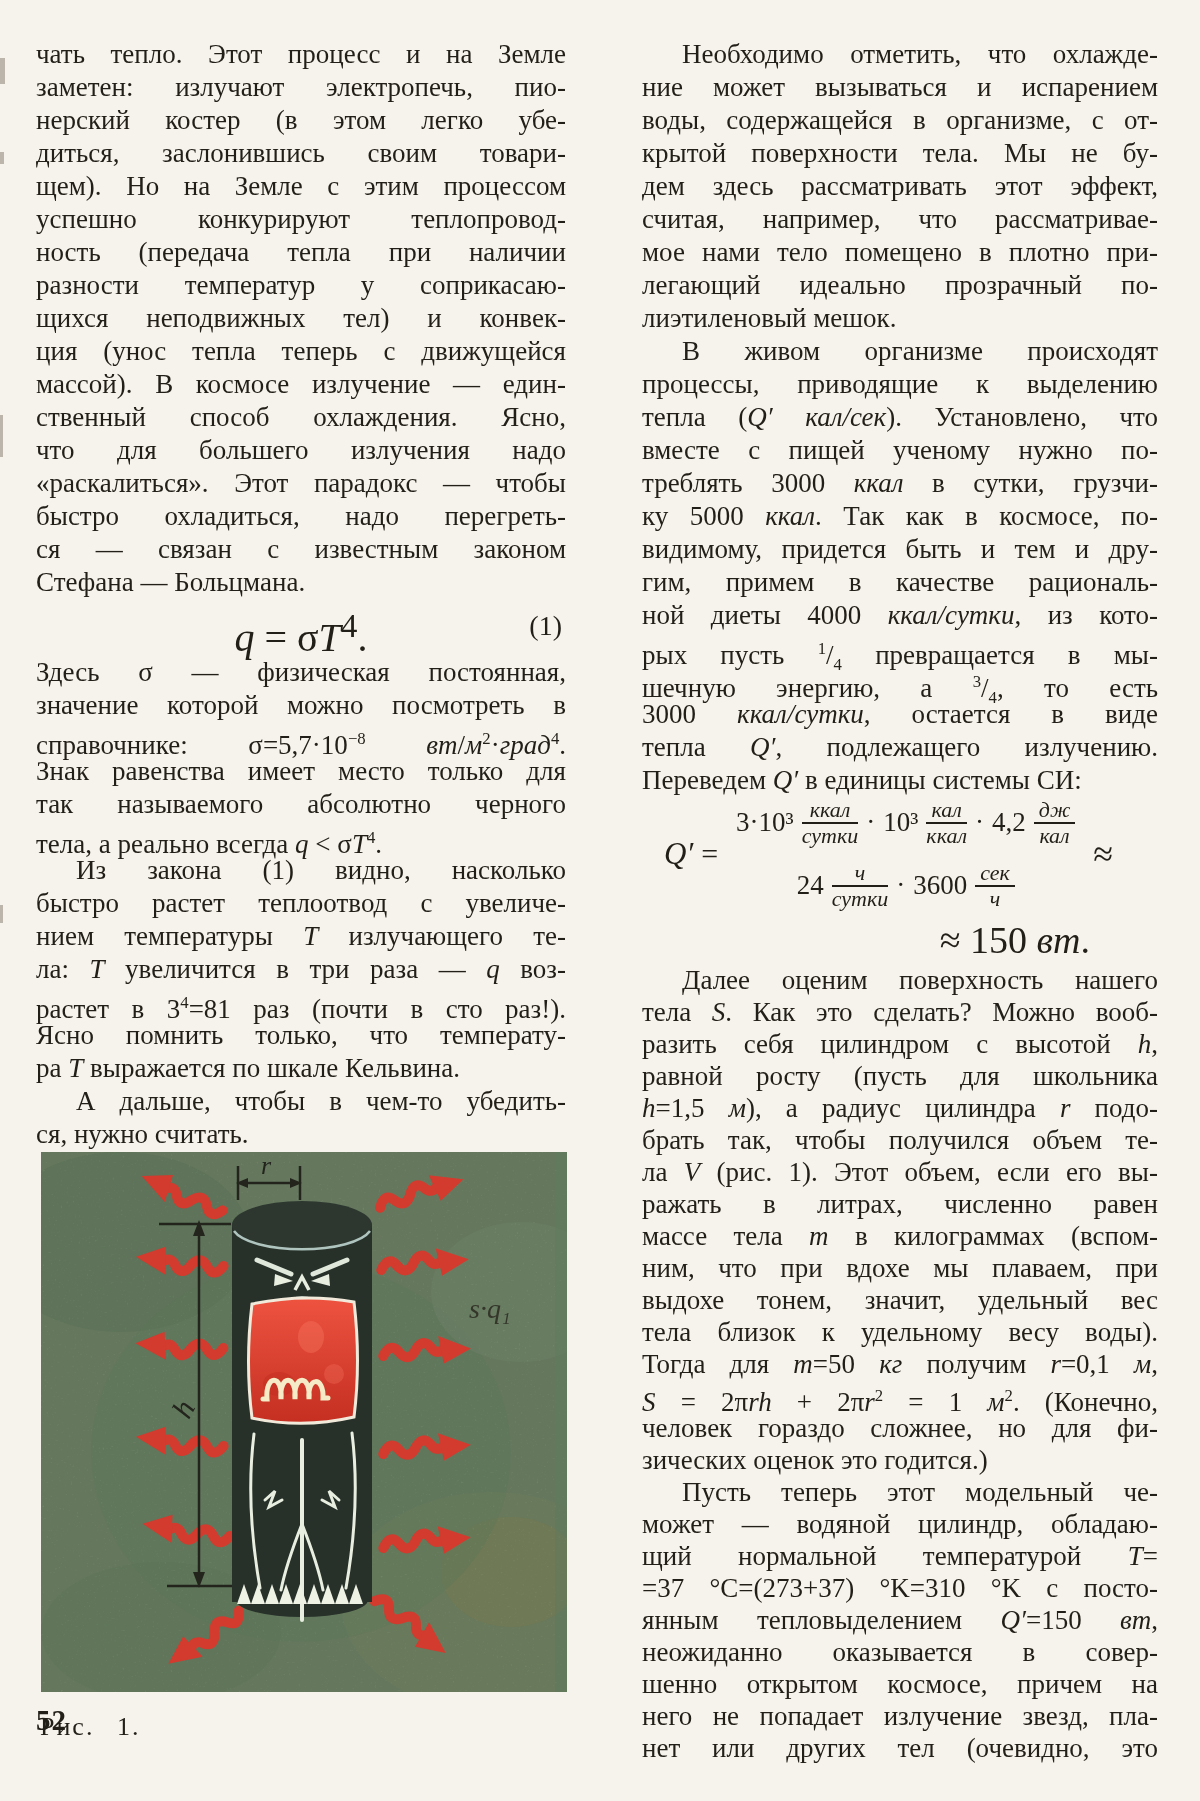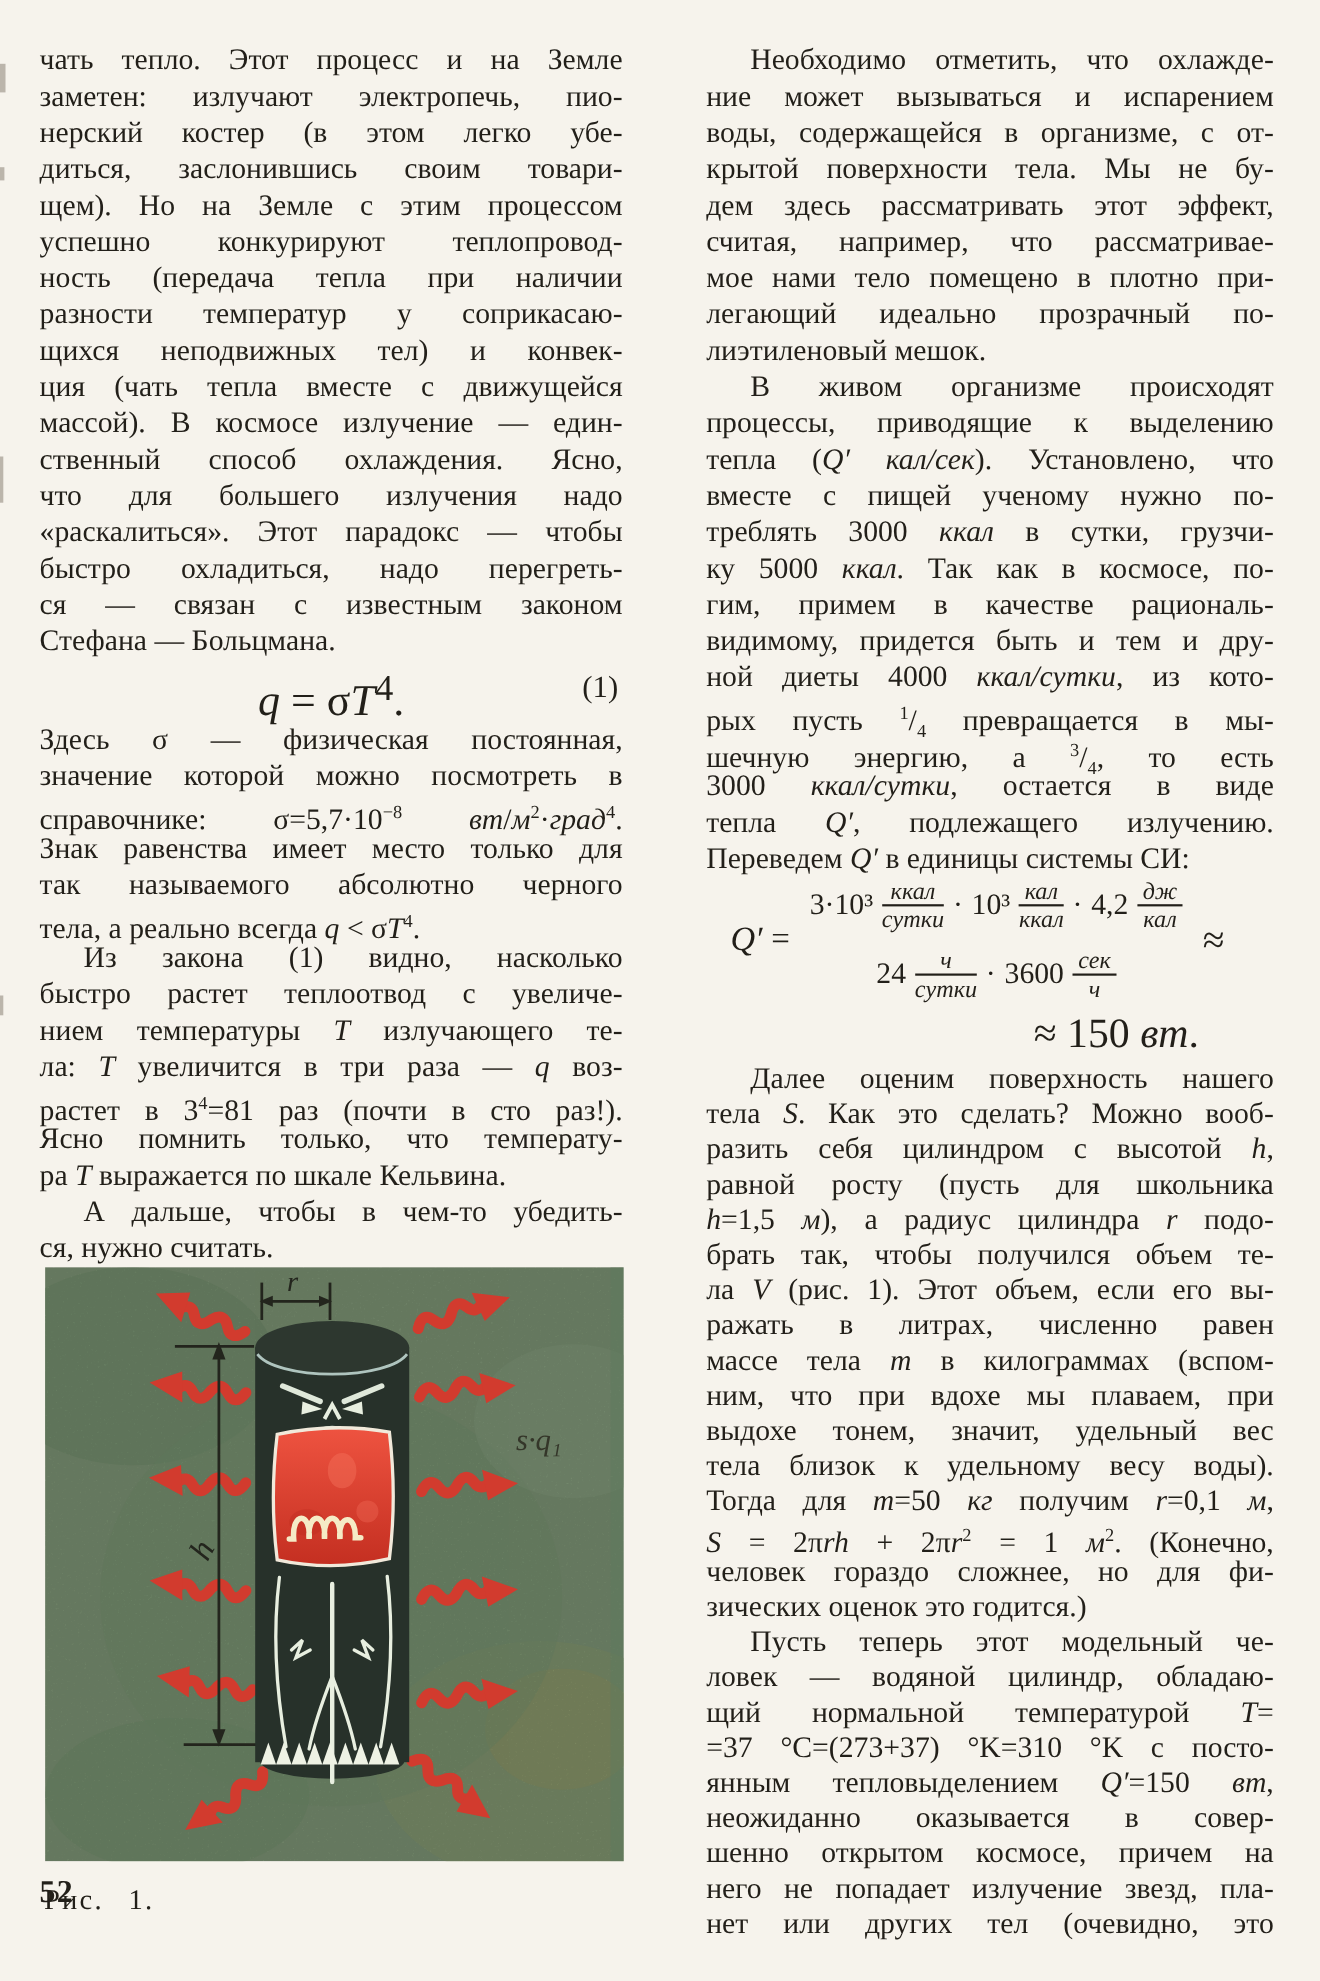--- a/index.html
+++ b/index.html
@@ -64,21 +64,21 @@
 <div class="col-block rt" style="left:36px;top:38px;width:530px;">
     <div class="line">чать тепло. Этот процесс и на Земле</div>
     <div class="line">заметен: излучают электропечь, пио-</div>
     <div class="line">нерский костер (в этом легко убе-</div>
     <div class="line">диться, заслонившись своим товари-</div>
     <div class="line">щем). Но на Земле с этим процессом</div>
     <div class="line">успешно конкурируют теплопровод-</div>
     <div class="line">ность (передача тепла при наличии</div>
     <div class="line">разности температур у соприкасаю-</div>
     <div class="line">щихся неподвижных тел) и конвек-</div>
-    <div class="line">ция (чать тепла вместе с движущейся</div>
+    <div class="line">ция (унос тепла теперь с движущейся</div>
     <div class="line">массой). В космосе излучение — един-</div>
     <div class="line">ственный способ охлаждения. Ясно,</div>
     <div class="line">что для большего излучения надо</div>
     <div class="line">«раскалиться». Этот парадокс — чтобы</div>
     <div class="line">быстро охладиться, надо перегреть-</div>
     <div class="line">ся — связан с известным законом</div>
     <div class="line end">Стефана — Больцмана.</div>
   </div>
 
 <div id="eq1row">
@@ -225,22 +225,22 @@
     <div class="line">считая, например, что рассматривае-</div>
     <div class="line">мое нами тело помещено в плотно при-</div>
     <div class="line">легающий идеально прозрачный по-</div>
     <div class="line end">лиэтиленовый мешок.</div>
     <div class="line ind">В живом организме происходят</div>
     <div class="line">процессы, приводящие к выделению</div>
     <div class="line">тепла (<i>Q′ кал/сек</i>). Установлено, что</div>
     <div class="line">вместе с пищей ученому нужно по-</div>
     <div class="line">треблять 3000 <i>ккал</i> в сутки, грузчи-</div>
     <div class="line">ку 5000 <i>ккал</i>. Так как в космосе, по-</div>
+    <div class="line">видимому, придется быть и тем и дру-</div>
     <div class="line">гим, примем в качестве рациональ-</div>
-    <div class="line">видимому, придется быть и тем и дру-</div>
     <div class="line">ной диеты 4000 <i>ккал/сутки</i>, из кото-</div>
     <div class="line">рых пусть <sup>1</sup>/<sub>4</sub> превращается в мы-</div>
     <div class="line">шечную энергию, а <sup>3</sup>/<sub>4</sub>, то есть</div>
     <div class="line">3000 <i>ккал/сутки</i>, остается в виде</div>
     <div class="line">тепла <i>Q′</i>, подлежащего излучению.</div>
     <div class="line end">Переведем <i>Q′</i> в единицы системы СИ:</div>
   </div>
 
 <div id="siформ">
   <div class="si-row">
@@ -297,21 +297,21 @@
     <div class="line">ражать в литрах, численно равен</div>
     <div class="line">массе тела <i>m</i> в килограммах (вспом-</div>
     <div class="line">ним, что при вдохе мы плаваем, при</div>
     <div class="line">выдохе тонем, значит, удельный вес</div>
     <div class="line">тела близок к удельному весу воды).</div>
     <div class="line">Тогда для <i>m</i>=50 <i>кг</i> получим <i>r</i>=0,1 <i>м</i>,</div>
     <div class="line"><i>S</i> = 2π<i>rh</i> + 2π<i>r</i><sup>2</sup> = 1 <i>м</i><sup>2</sup>. (Конечно,</div>
     <div class="line">человек гораздо сложнее, но для фи-</div>
     <div class="line end">зических оценок это годится.)</div>
     <div class="line ind">Пусть теперь этот модельный че-</div>
-    <div class="line">ловек — водяной цилиндр, обладаю-</div>
+    <div class="line">может — водяной цилиндр, обладаю-</div>
     <div class="line">щий нормальной температурой <i>T</i>=</div>
     <div class="line">=37 °C=(273+37) °K=310 °K с посто-</div>
     <div class="line">янным тепловыделением <i>Q′</i>=150 <i>вт</i>,</div>
     <div class="line">неожиданно оказывается в совер-</div>
     <div class="line">шенно открытом космосе, причем на</div>
     <div class="line">него не попадает излучение звезд, пла-</div>
     <div class="line">нет или других тел (очевидно, это</div>
   </div>
 
 </body></html>

